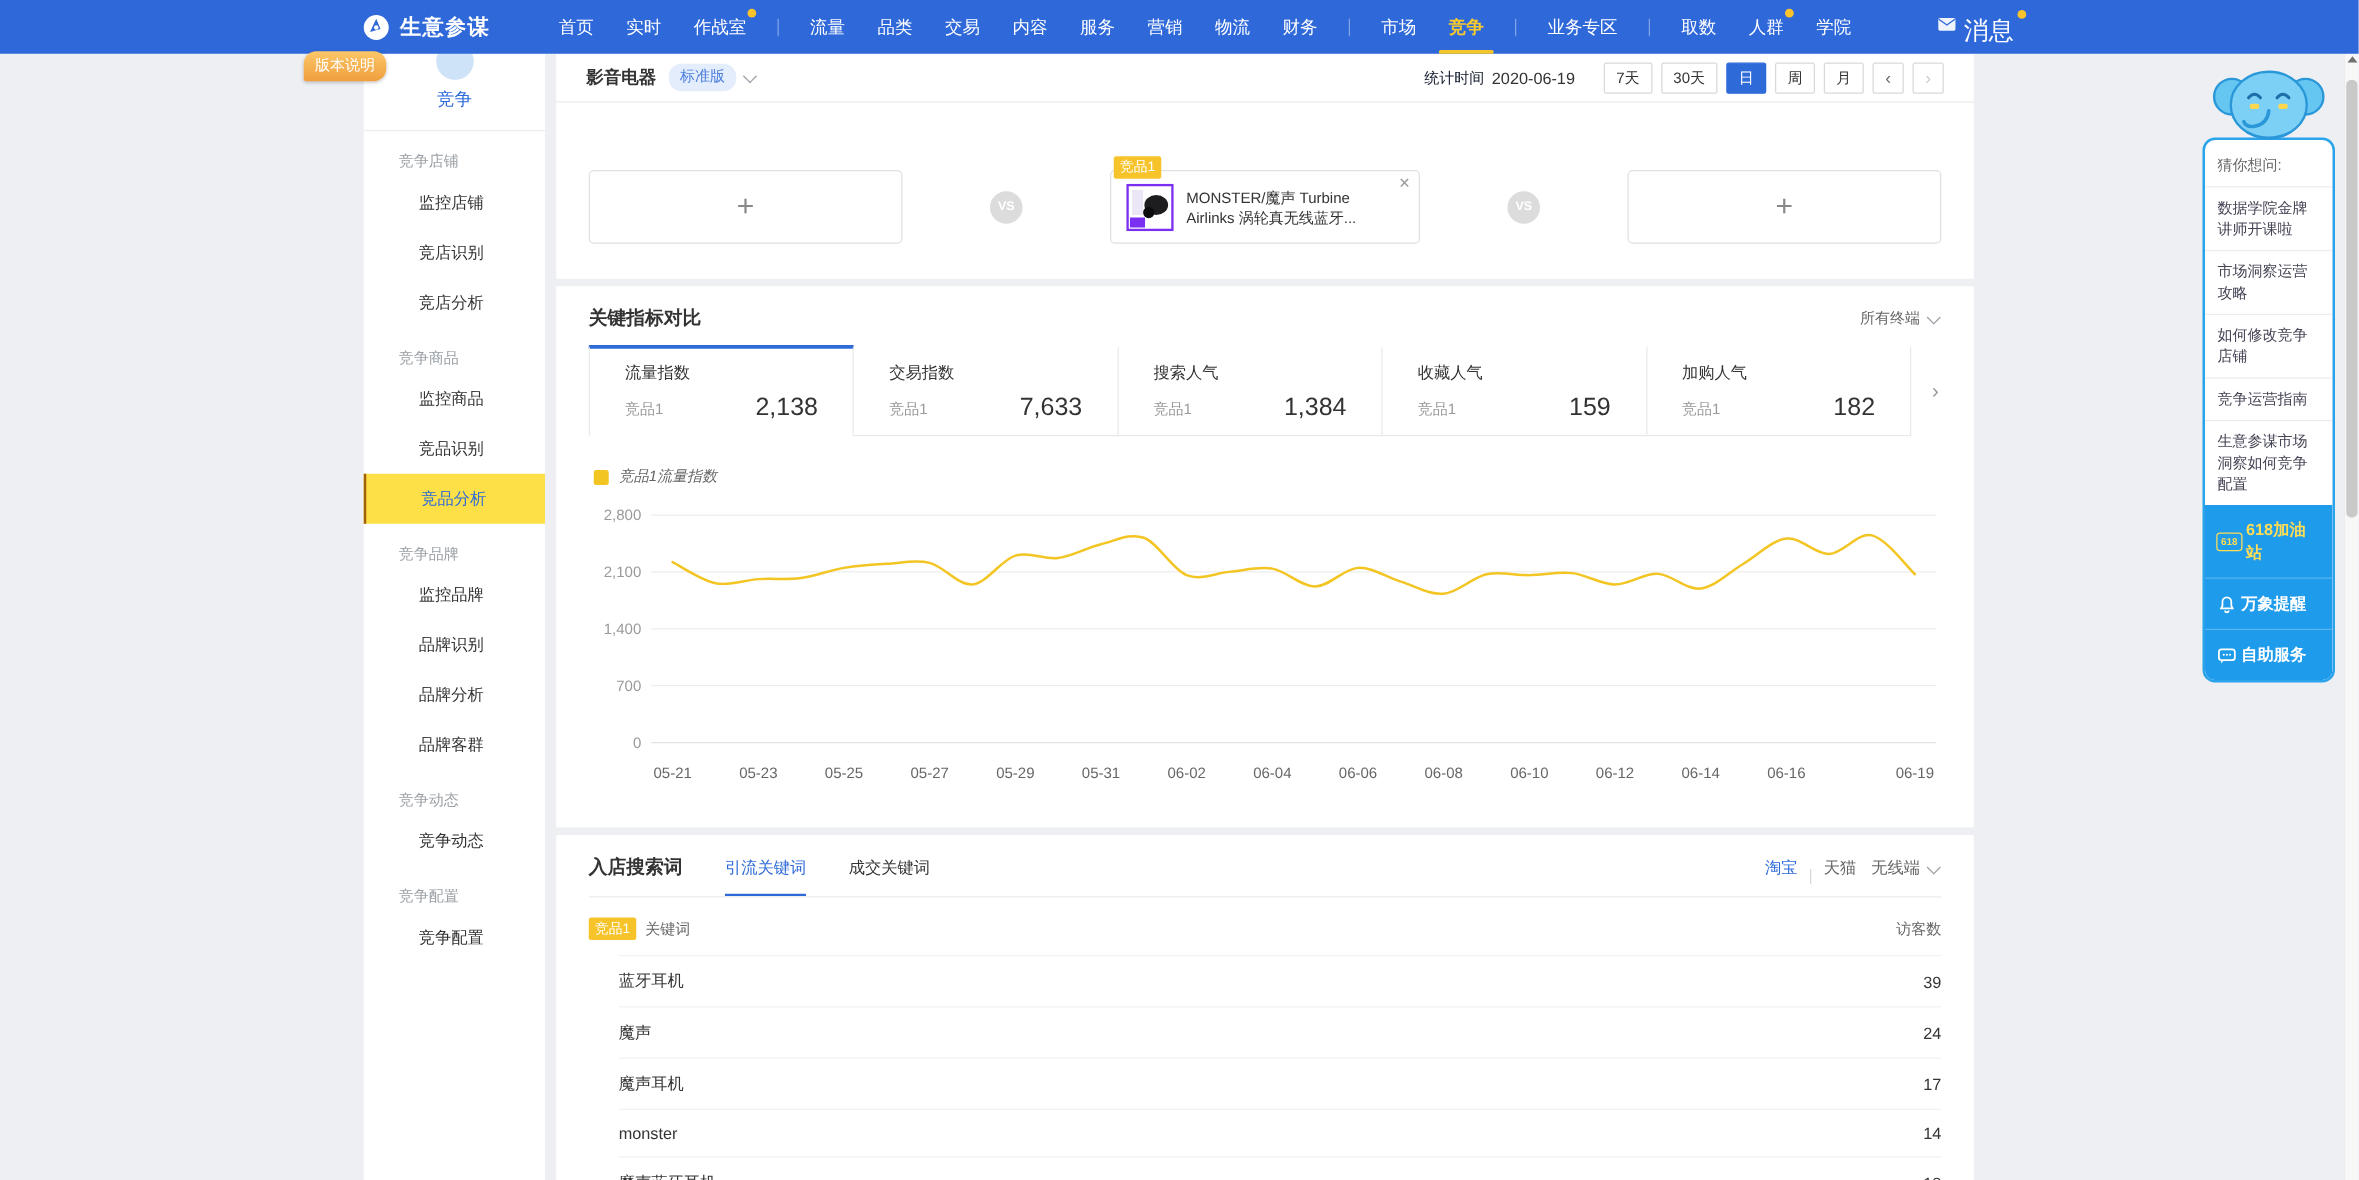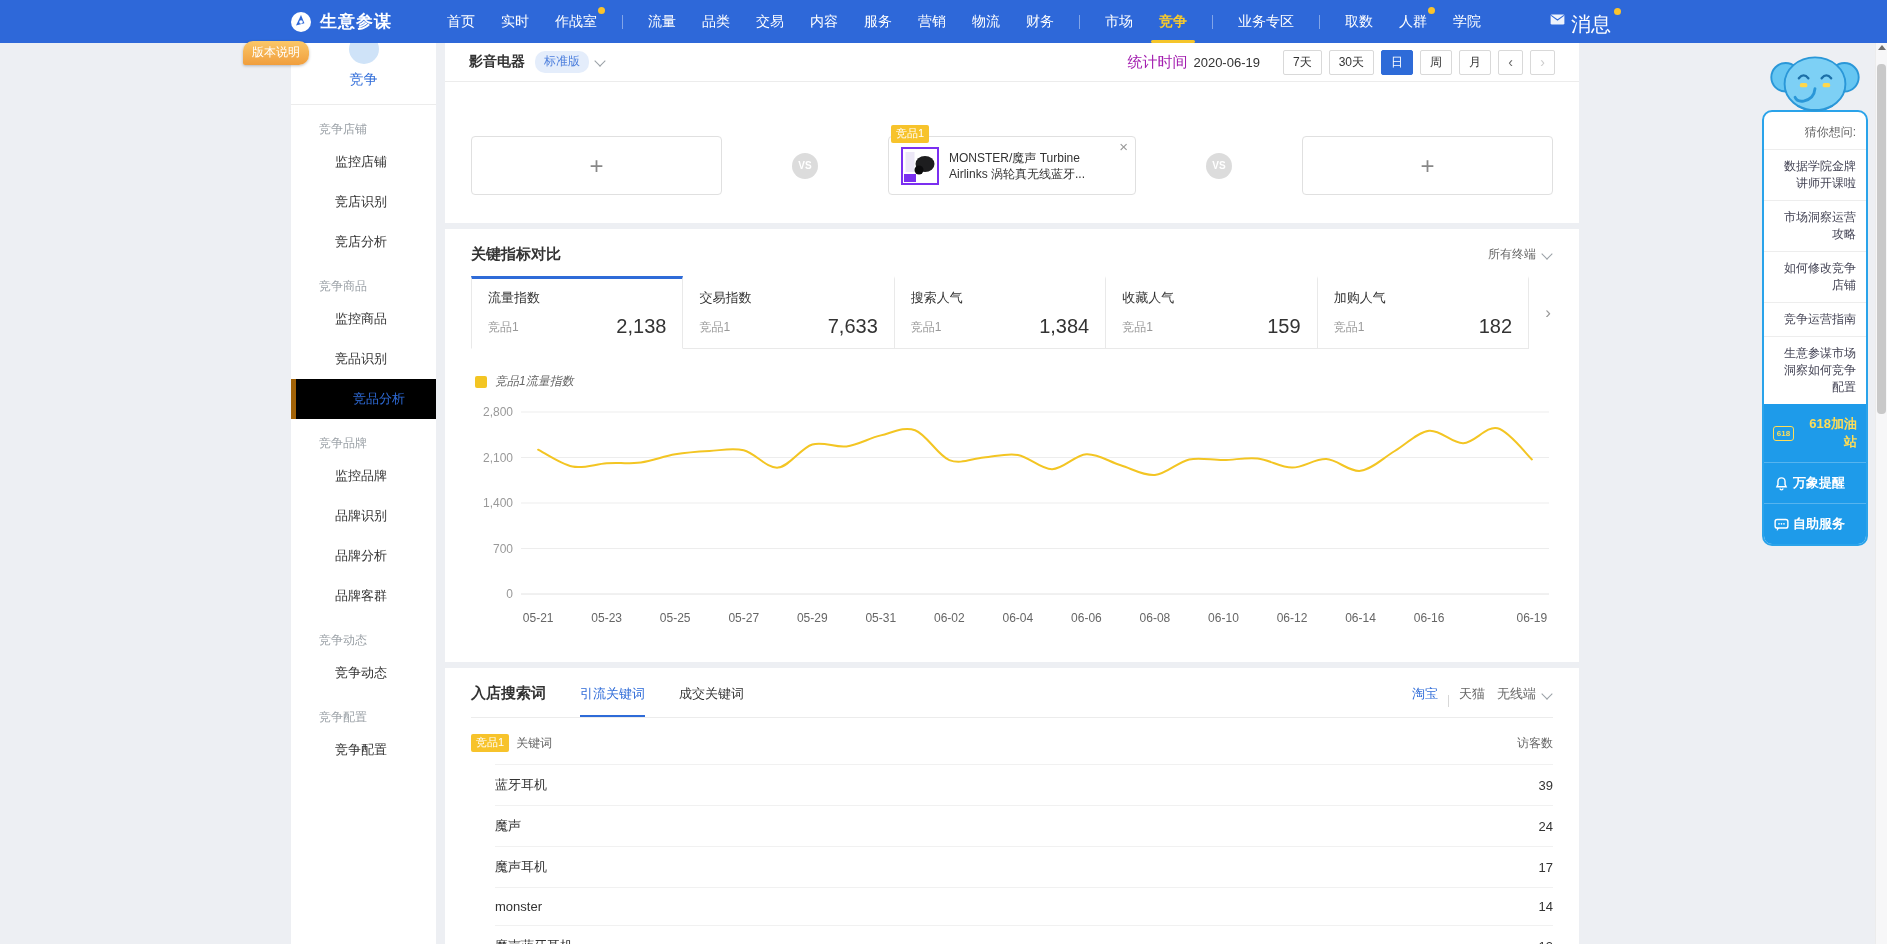--- a/index.html
+++ b/index.html
@@ -30,32 +30,32 @@
     position:absolute;left:243px;top:41px;z-index:60;cursor:pointer;
     background:linear-gradient(180deg,#fbc768,#f09e3d);color:#fff;font-size:12px;
     padding:3px 9px 4px;border-radius:10px 10px 10px 2px;box-shadow:0 1px 3px rgba(0,0,0,.25);
   }
   
   .sidebar{position:absolute;left:291px;top:43px;width:145px;height:901px;background:#fff;}
   .side-avatar{width:30px;height:30px;border-radius:50%;background:#cfe3f8;margin:-9px auto 7px;}
   .side-title{text-align:center;color:#2e6bd8;font-size:14px;padding-bottom:15px;border-bottom:1px solid #ececec;cursor:pointer;}
   .group-label{padding:16px 0 4px 28px;color:#9aa0a6;font-size:12px;}
   .side-item{padding:11px 0 11px 44px;font-size:13px;color:#333;cursor:pointer;}
-  .side-item.selected{background:#000000;color:#2e6bd8;border-left:5px solid #a16207;padding-left:57px;}
+  .side-item.selected{background:#fde047;color:#2e6bd8;border-left:2px solid #a16207;padding-left:44px;}
   
   .main{position:absolute;left:445px;top:43px;width:1134px;}
   .card{background:#fff;margin-bottom:6px;}
   .flex1{flex:1;}
   .chev{display:inline-block;width:7px;height:7px;border-right:1.5px solid #9aa0a6;border-bottom:1.5px solid #9aa0a6;transform:rotate(45deg);margin:0 2px 2px 7px;vertical-align:middle;}
   
   .card1{height:180px;}
   .toolbar{height:38px;display:flex;align-items:center;padding:0 24px;border-bottom:1px solid #ececec;}
   .cat-name{font-size:14px;font-weight:bold;color:#333;cursor:pointer;}
   .pill{background:#e4edfb;color:#4d7fdd;font-size:12px;padding:2px 9px 3px;border-radius:10px;margin-left:10px;}
-  .stat-label{font-size:15px;color:#a21caf;margin-right:6px;}
+  .stat-label{font-size:12px;color:#0f172a;margin-right:6px;}
   .stat-date{font-size:13px;color:#333;margin-right:16px;}
   .rbtn{display:inline-flex;align-items:center;justify-content:center;height:25px;padding:0 9px;border:1px solid #d9d9d9;border-radius:2px;background:#fff;font-size:12px;color:#333;margin-left:7px;cursor:pointer;box-sizing:border-box;}
   .rbtn.active{background:#2e6bd8;border-color:#2e6bd8;color:#fff;}
   .rbtn.sq{width:25px;padding:0;font-size:14px;color:#666;}
   .rbtn.disabled{color:#ccc;cursor:default;}
   .slots{margin:54px 26px 0;display:flex;justify-content:space-between;align-items:center;}
   .add-card{width:251px;height:59px;border:1px solid #e0e0e0;border-radius:4px;display:flex;align-items:center;justify-content:center;cursor:pointer;box-sizing:border-box;}
   .plus{font-size:24px;font-weight:300;color:#888;line-height:1;}
   .vs{width:26px;height:26px;border-radius:50%;background:#dcdcdc;color:#fff;font-size:10px;font-weight:bold;display:flex;align-items:center;justify-content:center;}
   .prod-card{position:relative;width:248px;height:59px;border:1px solid #e0e0e0;border-radius:4px;display:flex;align-items:center;padding:0 18px 0 12px;box-sizing:border-box;cursor:pointer;}
@@ -63,21 +63,21 @@
   .prod-img{flex:0 0 38px;height:38px;}
   .prod-title{margin-left:10px;font-size:12px;color:#333;line-height:16px;display:-webkit-box;-webkit-line-clamp:2;-webkit-box-orient:vertical;overflow:hidden;}
   .prod-close{position:absolute;top:2px;right:7px;color:#999;font-size:15px;cursor:pointer;line-height:1;}
   
   .card2{box-sizing:border-box;height:433px;padding:16px 26px 0;}
   .sec-head{display:flex;align-items:center;justify-content:space-between;}
   .sec-title{font-size:15px;font-weight:bold;color:#333;}
   .terminal{font-size:12px;color:#666;cursor:pointer;}
   .metric-wrap{position:relative;margin-top:12px;padding-right:24px;}
   .metric-row{display:flex;}
-  .metric-card{flex:1;border-top:3px solid transparent;border-bottom:1px solid #e9e9e9;border-right:1px solid #e9e9e9;padding:10px 16px 12px;cursor:pointer;box-sizing:border-box;}
+  .metric-card{flex:1;border-top:3px solid transparent;border-bottom:1px solid #e9e9e9;border-right:1px solid #e9e9e9;padding:10px 28px 12px;cursor:pointer;box-sizing:border-box;}
   .metric-card:first-child{border-left:1px solid transparent;}
   .metric-card.active{border-top-color:#2e6bd8;border-bottom-color:transparent;border-left:1px solid #e9e9e9;}
   .metric-label{font-size:13px;color:#333;}
   .metric-sub{display:flex;justify-content:space-between;align-items:flex-end;margin-top:9px;}
   .metric-series{font-size:12px;color:#999;}
   .metric-value{font-size:20px;color:#333;line-height:20px;}
   .metric-next{position:absolute;right:2px;top:50%;transform:translateY(-50%);font-size:17px;color:#999;cursor:pointer;}
   .legend{margin:24px 0 0 4px;display:flex;align-items:center;gap:8px;font-style:italic;}
   .legend-swatch{width:12px;height:12px;border-radius:2px;background:#f3c523;}
   .legend-label{font-size:12px;color:#666;}
@@ -90,21 +90,21 @@
   .kw-tab.active{color:#2e6bd8;box-shadow:inset 0 -2px 0 #2e6bd8;}
   .kw-filter{font-size:13px;color:#666;cursor:pointer;padding-bottom:14px;}
   .kw-filter.active{color:#2e6bd8;}
   .vdiv{width:1px;height:12px;background:#d8d8d8;margin:0 10px;align-self:center;}
   .kw-filter.wl{margin-left:12px;}
   .kw-table-head{display:flex;justify-content:space-between;align-items:center;padding:16px 0 12px;font-size:12px;color:#666;}
   .kth-left{display:flex;align-items:center;gap:7px;}
   .kw-badge{background:#f7c32b;color:#fff;font-size:11px;padding:1px 5px 2px;border-radius:2px;}
   .kw-row{display:flex;justify-content:space-between;align-items:center;padding:11px 0;border-top:1px solid #f1f1f1;font-size:13px;color:#333;margin-left:24px;}
   
-  .assistant{position:absolute;right:19px;top:45px;width:106px;z-index:15;text-align:right;}
+  .assistant{position:absolute;right:19px;top:45px;width:106px;z-index:15;}
   .mascot{display:block;margin:0 auto -14px;position:relative;z-index:2;width:92px;cursor:pointer;}
   .panel{border:2px solid #2aa3ea;border-radius:10px;background:#fff;overflow:hidden;position:relative;z-index:1;}
   .panel-head{padding:12px 10px 8px;font-size:12px;color:#666;}
   .q-item{border-top:1px solid #ededed;padding:8px 10px;font-size:12px;color:#445;line-height:17px;cursor:pointer;}
   .shortcuts{background:#1e9bea;}
   .shortcut{display:flex;align-items:center;gap:3px;padding:11px 9px;font-size:13px;font-weight:bold;cursor:pointer;}
   .shortcut + .shortcut{border-top:1px solid rgba(255,255,255,.25);}
   .icon618{display:inline-flex;align-items:center;justify-content:center;width:19px;height:13px;border:1px solid #ffdd55;border-radius:3px;color:#ffdd55;font-size:8px;font-weight:bold;}
   .sc-ic{display:inline-flex;width:17px;height:17px;}
   

